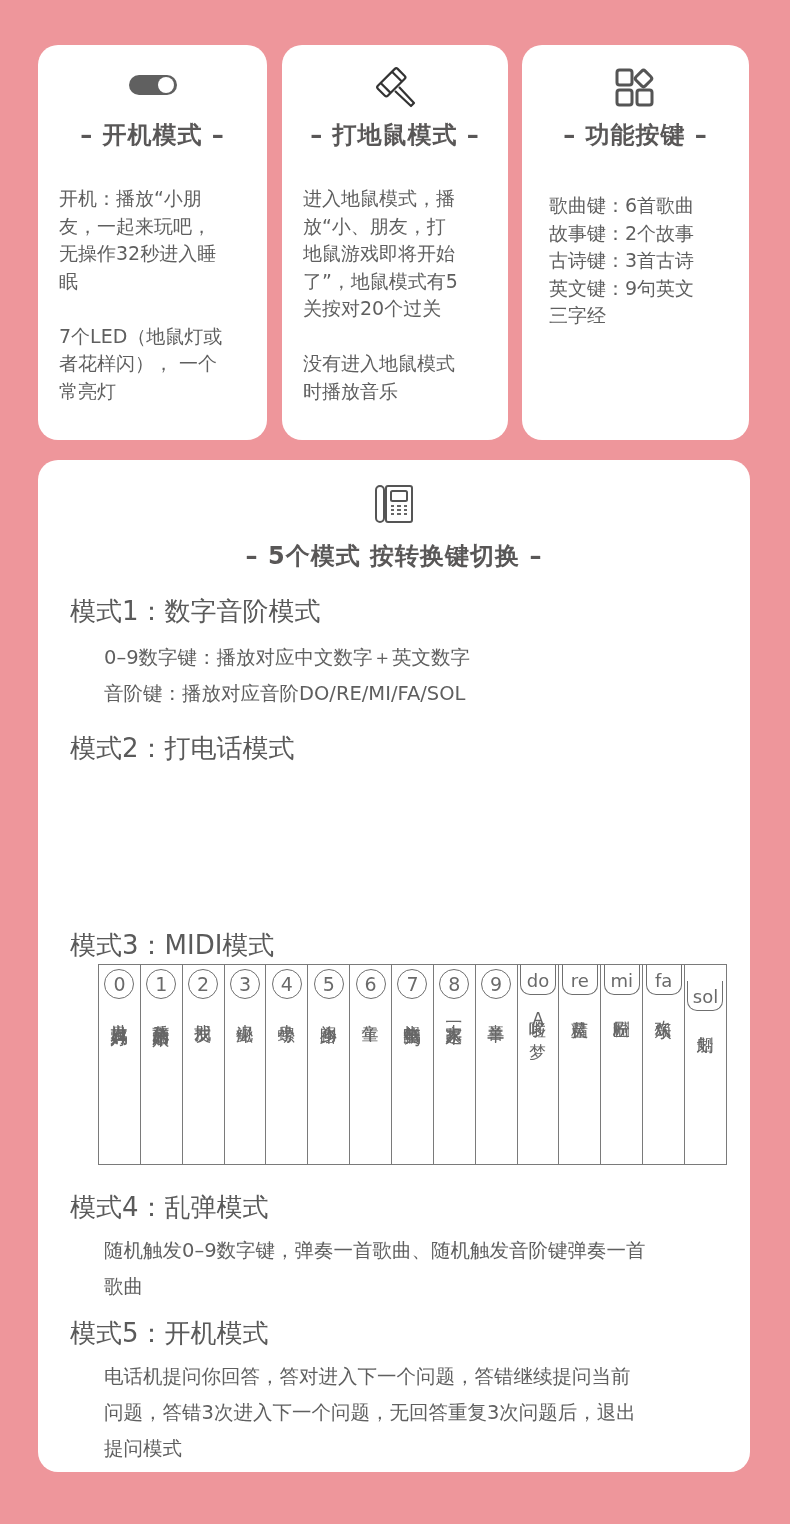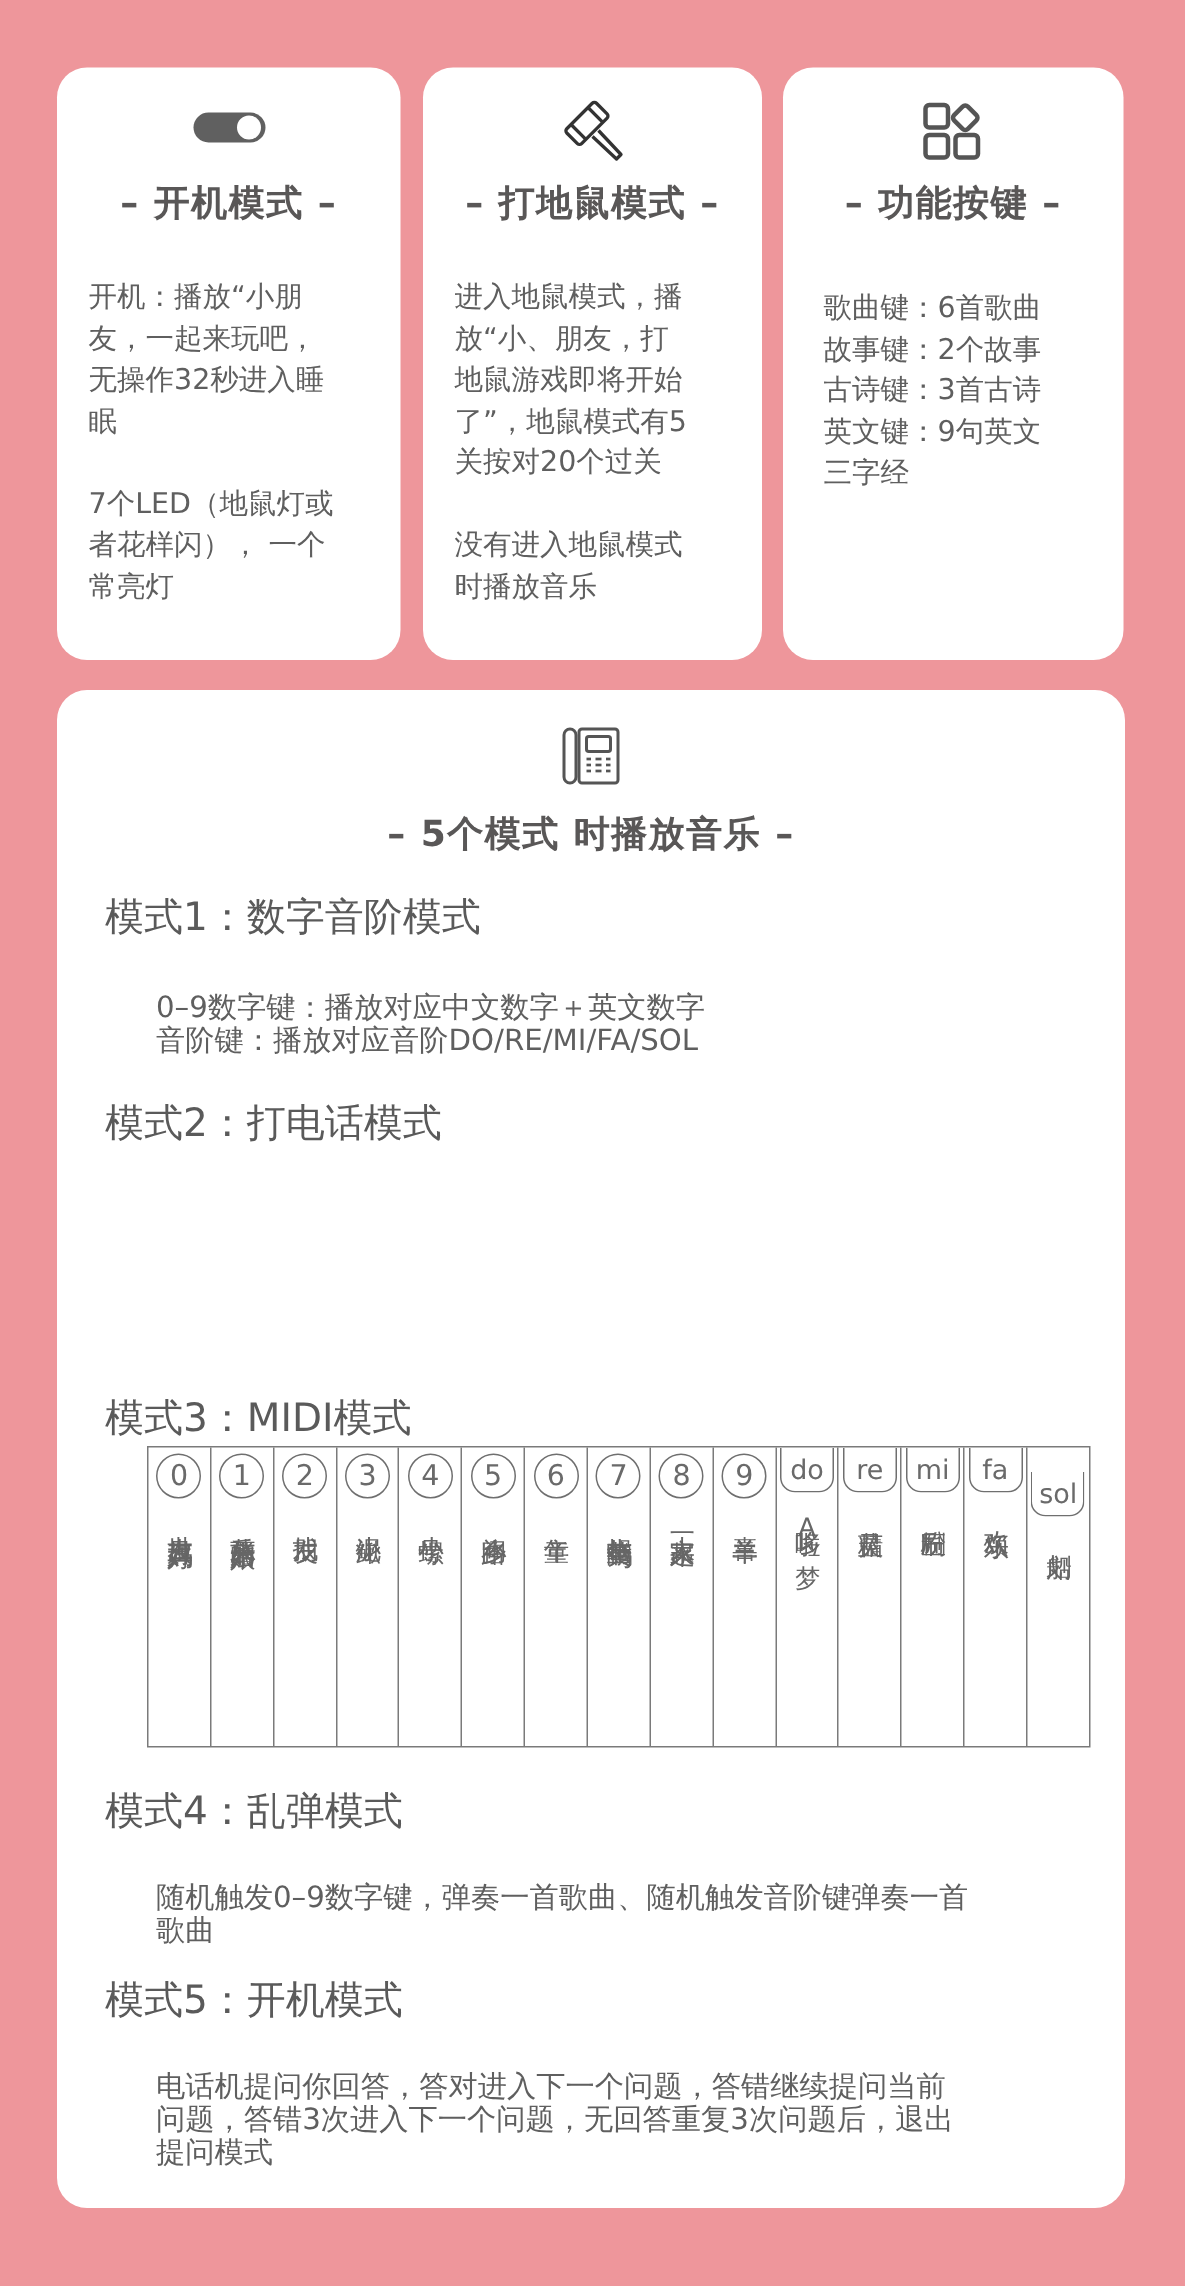--- a/index.html
+++ b/index.html
@@ -36,21 +36,21 @@
   #main { left: 38px; top: 460px; width: 712px; height: 1012px; }
   .main-title {
     position: absolute; top: 80px; left: 0; right: 0; text-align: center;
     font-size: 24px; font-weight: bold; color: #595757; letter-spacing: 1px;
   }
   .mode-title {
     position: absolute; left: 32px; font-size: 26px; color: #5a5a5a;
   }
   .mode-body {
     position: absolute; left: 66px; right: 20px; font-size: 19.5px;
-    line-height: 22px; color: #5f5f5f; white-space: pre-wrap; margin-top: 21px;
+    line-height: 36px; color: #5f5f5f; white-space: pre-wrap;
   }
   .song-table {
     position: absolute; left: 60px; top: 504px; width: 629px; height: 201px;
     border: 1.5px solid #7a7a7a; display: flex;
   }
   .song-col {
     flex: 1; border-right: 1.5px solid #7a7a7a; display: flex; flex-direction: column;
     align-items: center; padding-top: 4px;
   }
   .song-col:last-child { border-right: none; margin-top: 16px; }
@@ -141,21 +141,21 @@
           <line x1="30" y1="22" x2="33" y2="22"></line>
         <line x1="17" y1="26" x2="20" y2="26"></line>
           <line x1="23" y1="26" x2="27" y2="26"></line>
           <line x1="30" y1="26" x2="33" y2="26"></line>
         <line x1="17" y1="30" x2="20" y2="30"></line>
           <line x1="23" y1="30" x2="27" y2="30"></line>
           <line x1="30" y1="30" x2="33" y2="30"></line>
       </g>
     </svg>
   </span>
-  <div class="main-title">– 5个模式  时播放音乐 –</div>
+  <div class="main-title">– 5个模式  按转换键切换 –</div>
 
   <div class="mode-title" style="top:134px;">模式1：数字音阶模式</div>
   <div class="mode-body" style="top:180px;">0–9数字键：播放对应中文数字＋英文数字
 音阶键：播放对应音阶DO/RE/MI/FA/SOL</div>
 
   <div class="mode-title" style="top:271px;">模式2：打电话模式</div>
 
   <div class="mode-title" style="top:468px;">模式3：MIDI模式</div>
 
   <div class="song-table">

